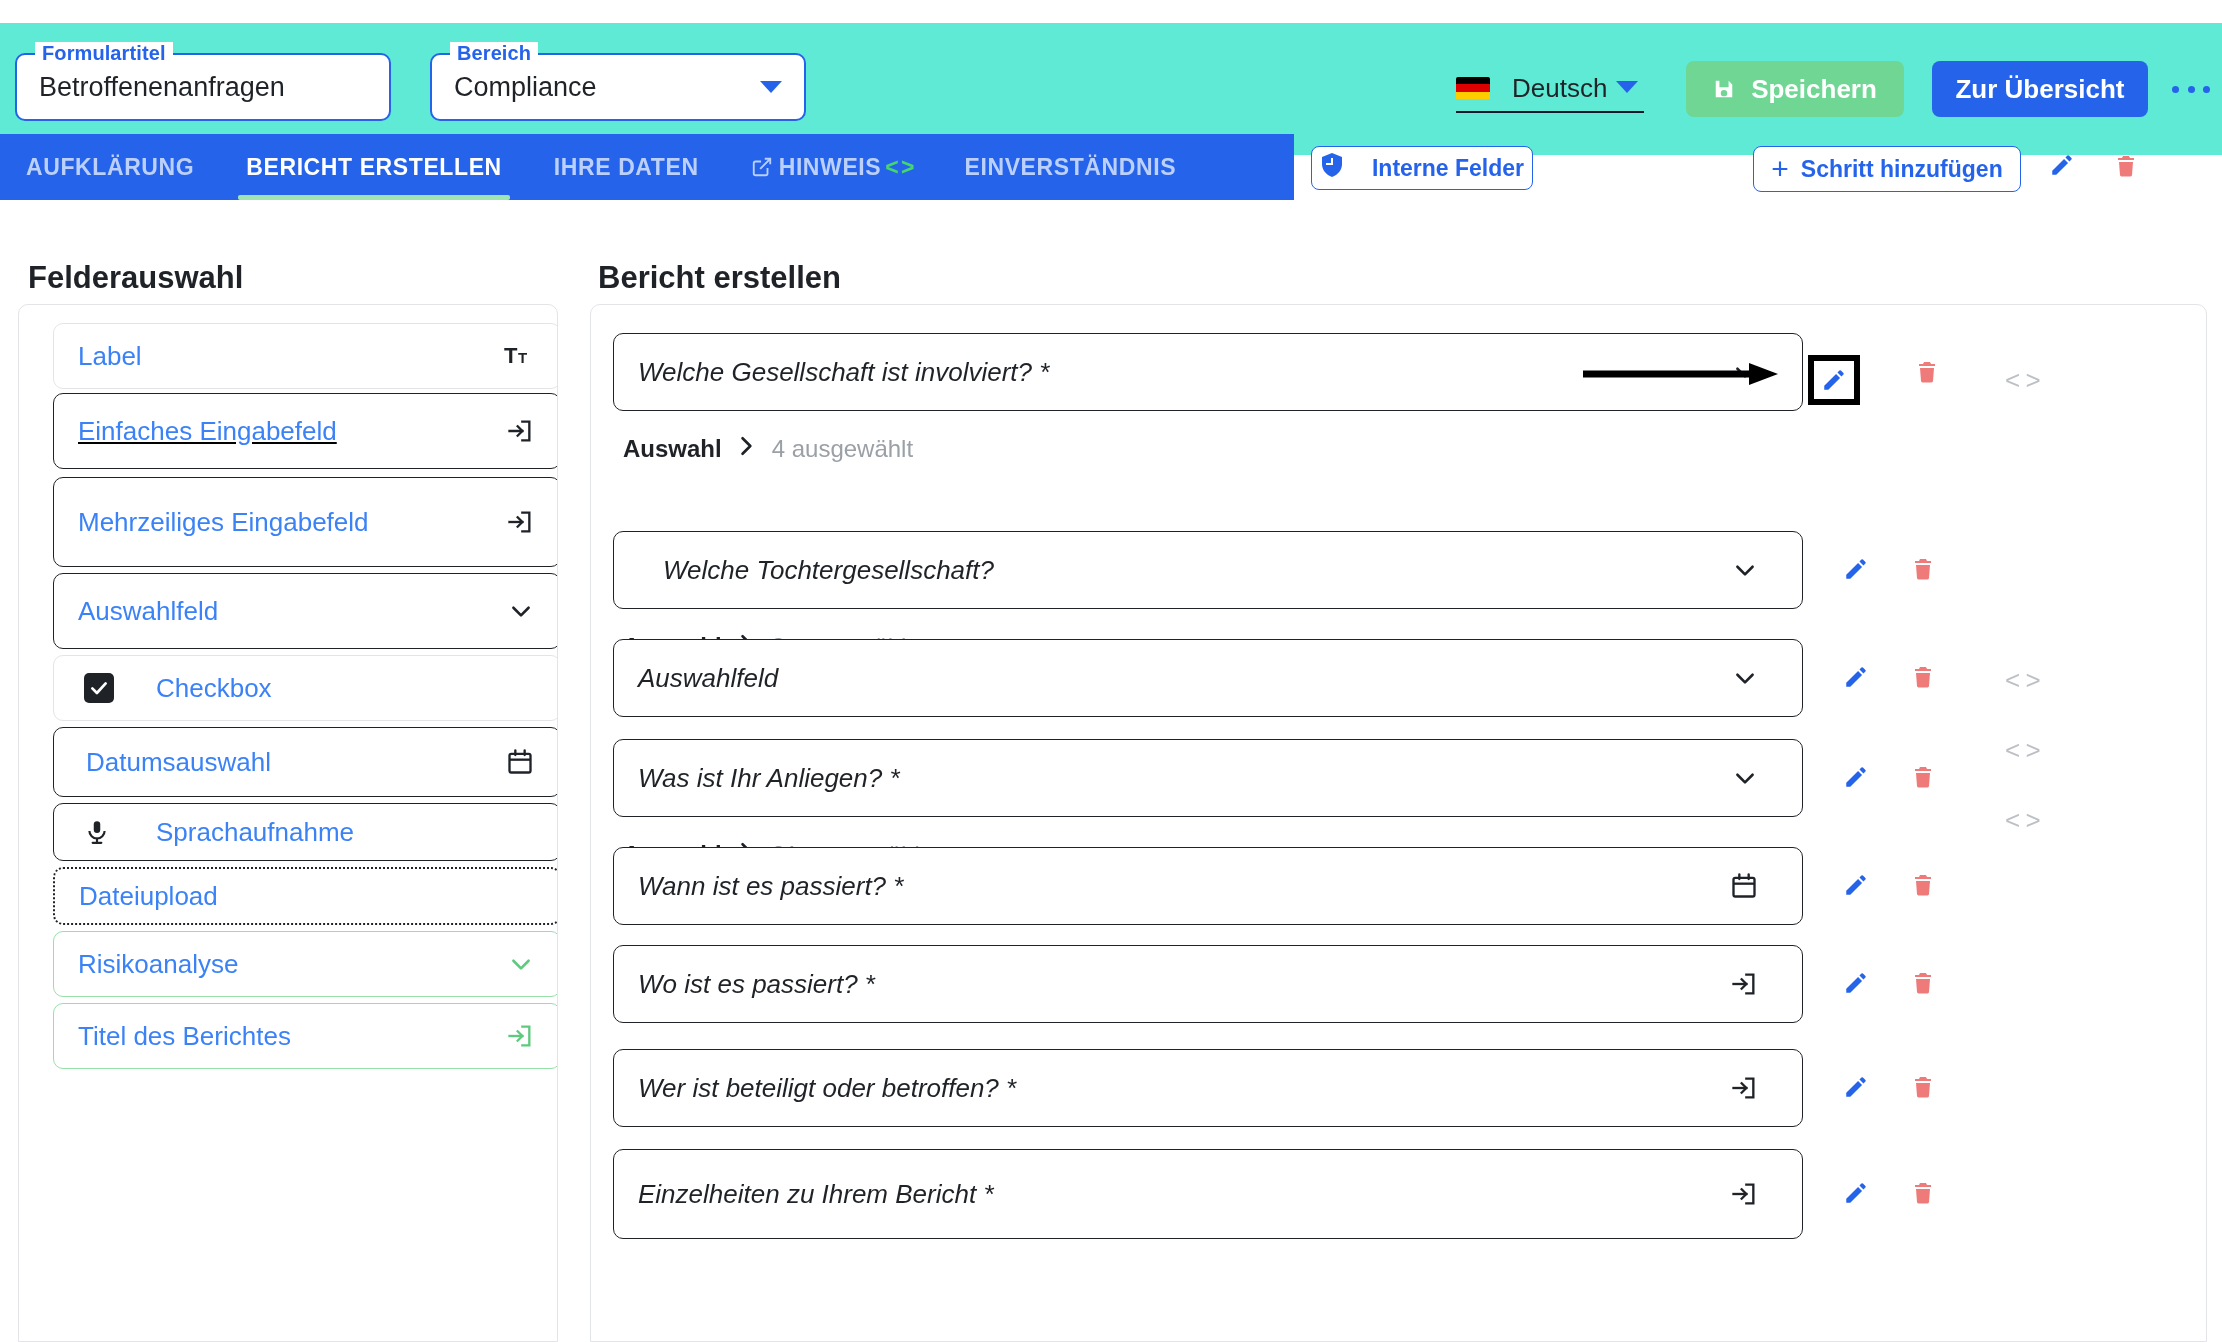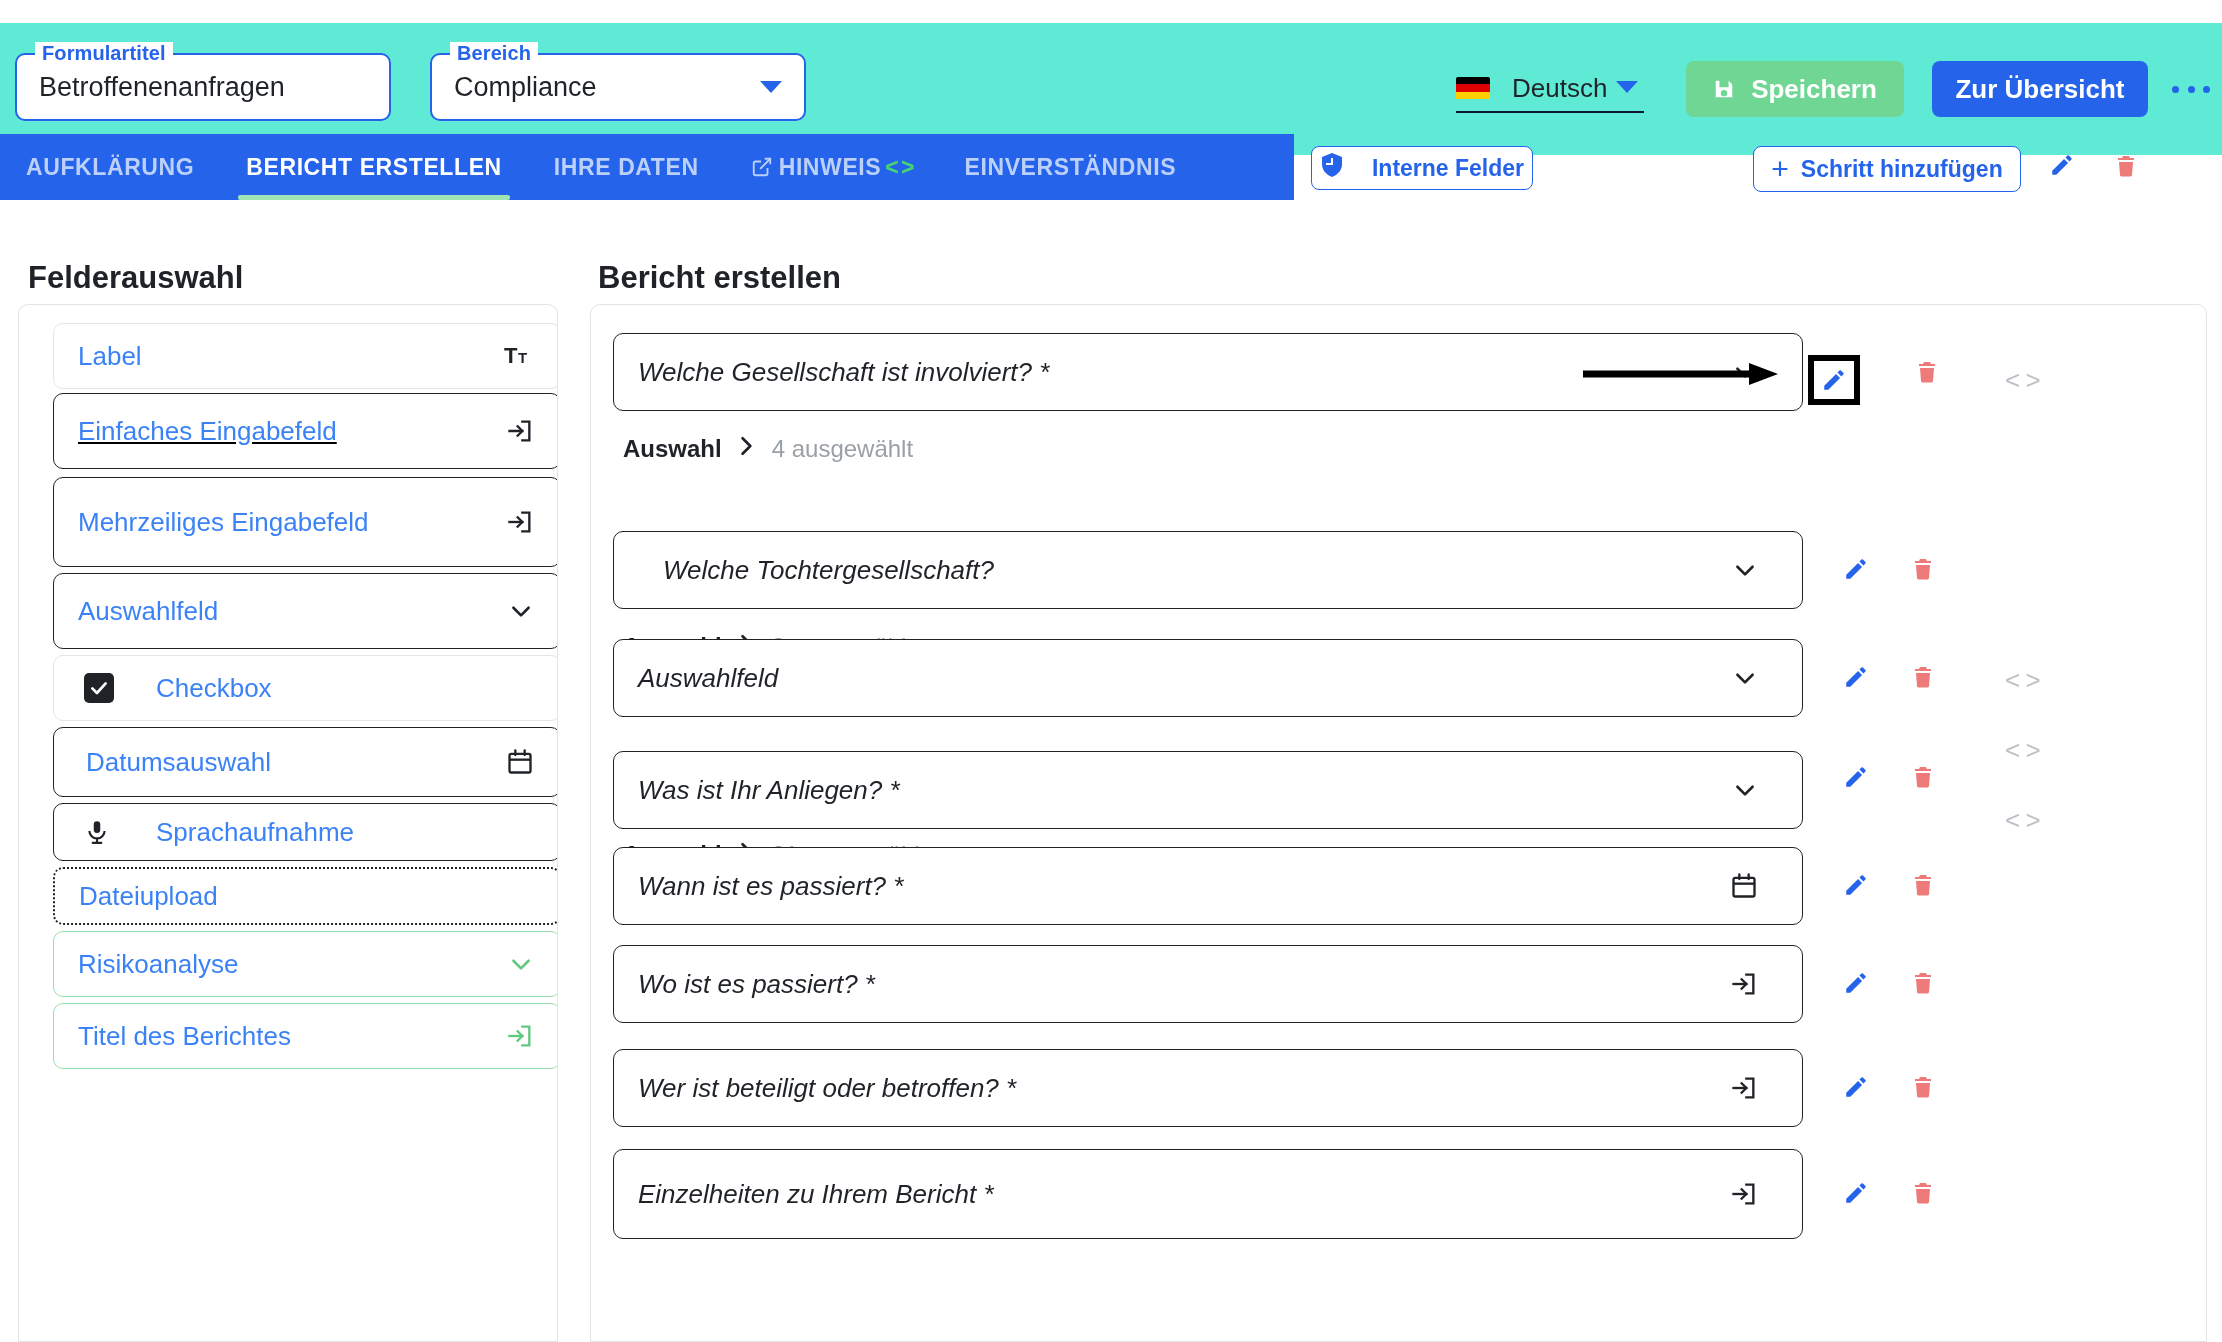--- a/index.html
+++ b/index.html
@@ -466,21 +466,21 @@
           <svg class="pencil-icon" width="30" height="30" viewBox="0 0 24 24" fill="#2563EB">
             <path d="M3 17.3V21h3.7L17.6 10.1l-3.7-3.7L3 17.3zM20.7 7a1 1 0 000-1.4l-2.3-2.3a1 1 0 00-1.4 0l-1.8 1.8 3.7 3.7L20.7 7z"></path>
           </svg>
         </span>
         <span>
           <svg class="trash-icon" width="28" height="30" viewBox="0 0 24 24" fill="#EF7A7A">
             <path d="M9 2h6l1 2h4v2H4V4h4l1-2zM5 8h14l-1 13a1.5 1.5 0 01-1.5 1.4h-9A1.5 1.5 0 016 21L5 8z"></path>
           </svg>
         </span>
       </div>
-      <div class="report-row" style="top: 434px; margin-top: 12px;">
+      <div class="report-row" style="top: 434px;">
         <div class="row-box" style="height: 78px;">
           <span class="rb-label">Was ist Ihr Anliegen? *</span>
           <span class="rb-icon">
             <svg width="26" height="26" viewBox="0 0 24 24" fill="none" stroke="#1f2328" stroke-width="2.4" stroke-linecap="round" stroke-linejoin="round">
               <path d="M5 9l7 7 7-7"></path>
             </svg>
           </span>
         </div>
       </div>
       <div class="row-actions" style="left: 1252px; top: 458px;">

